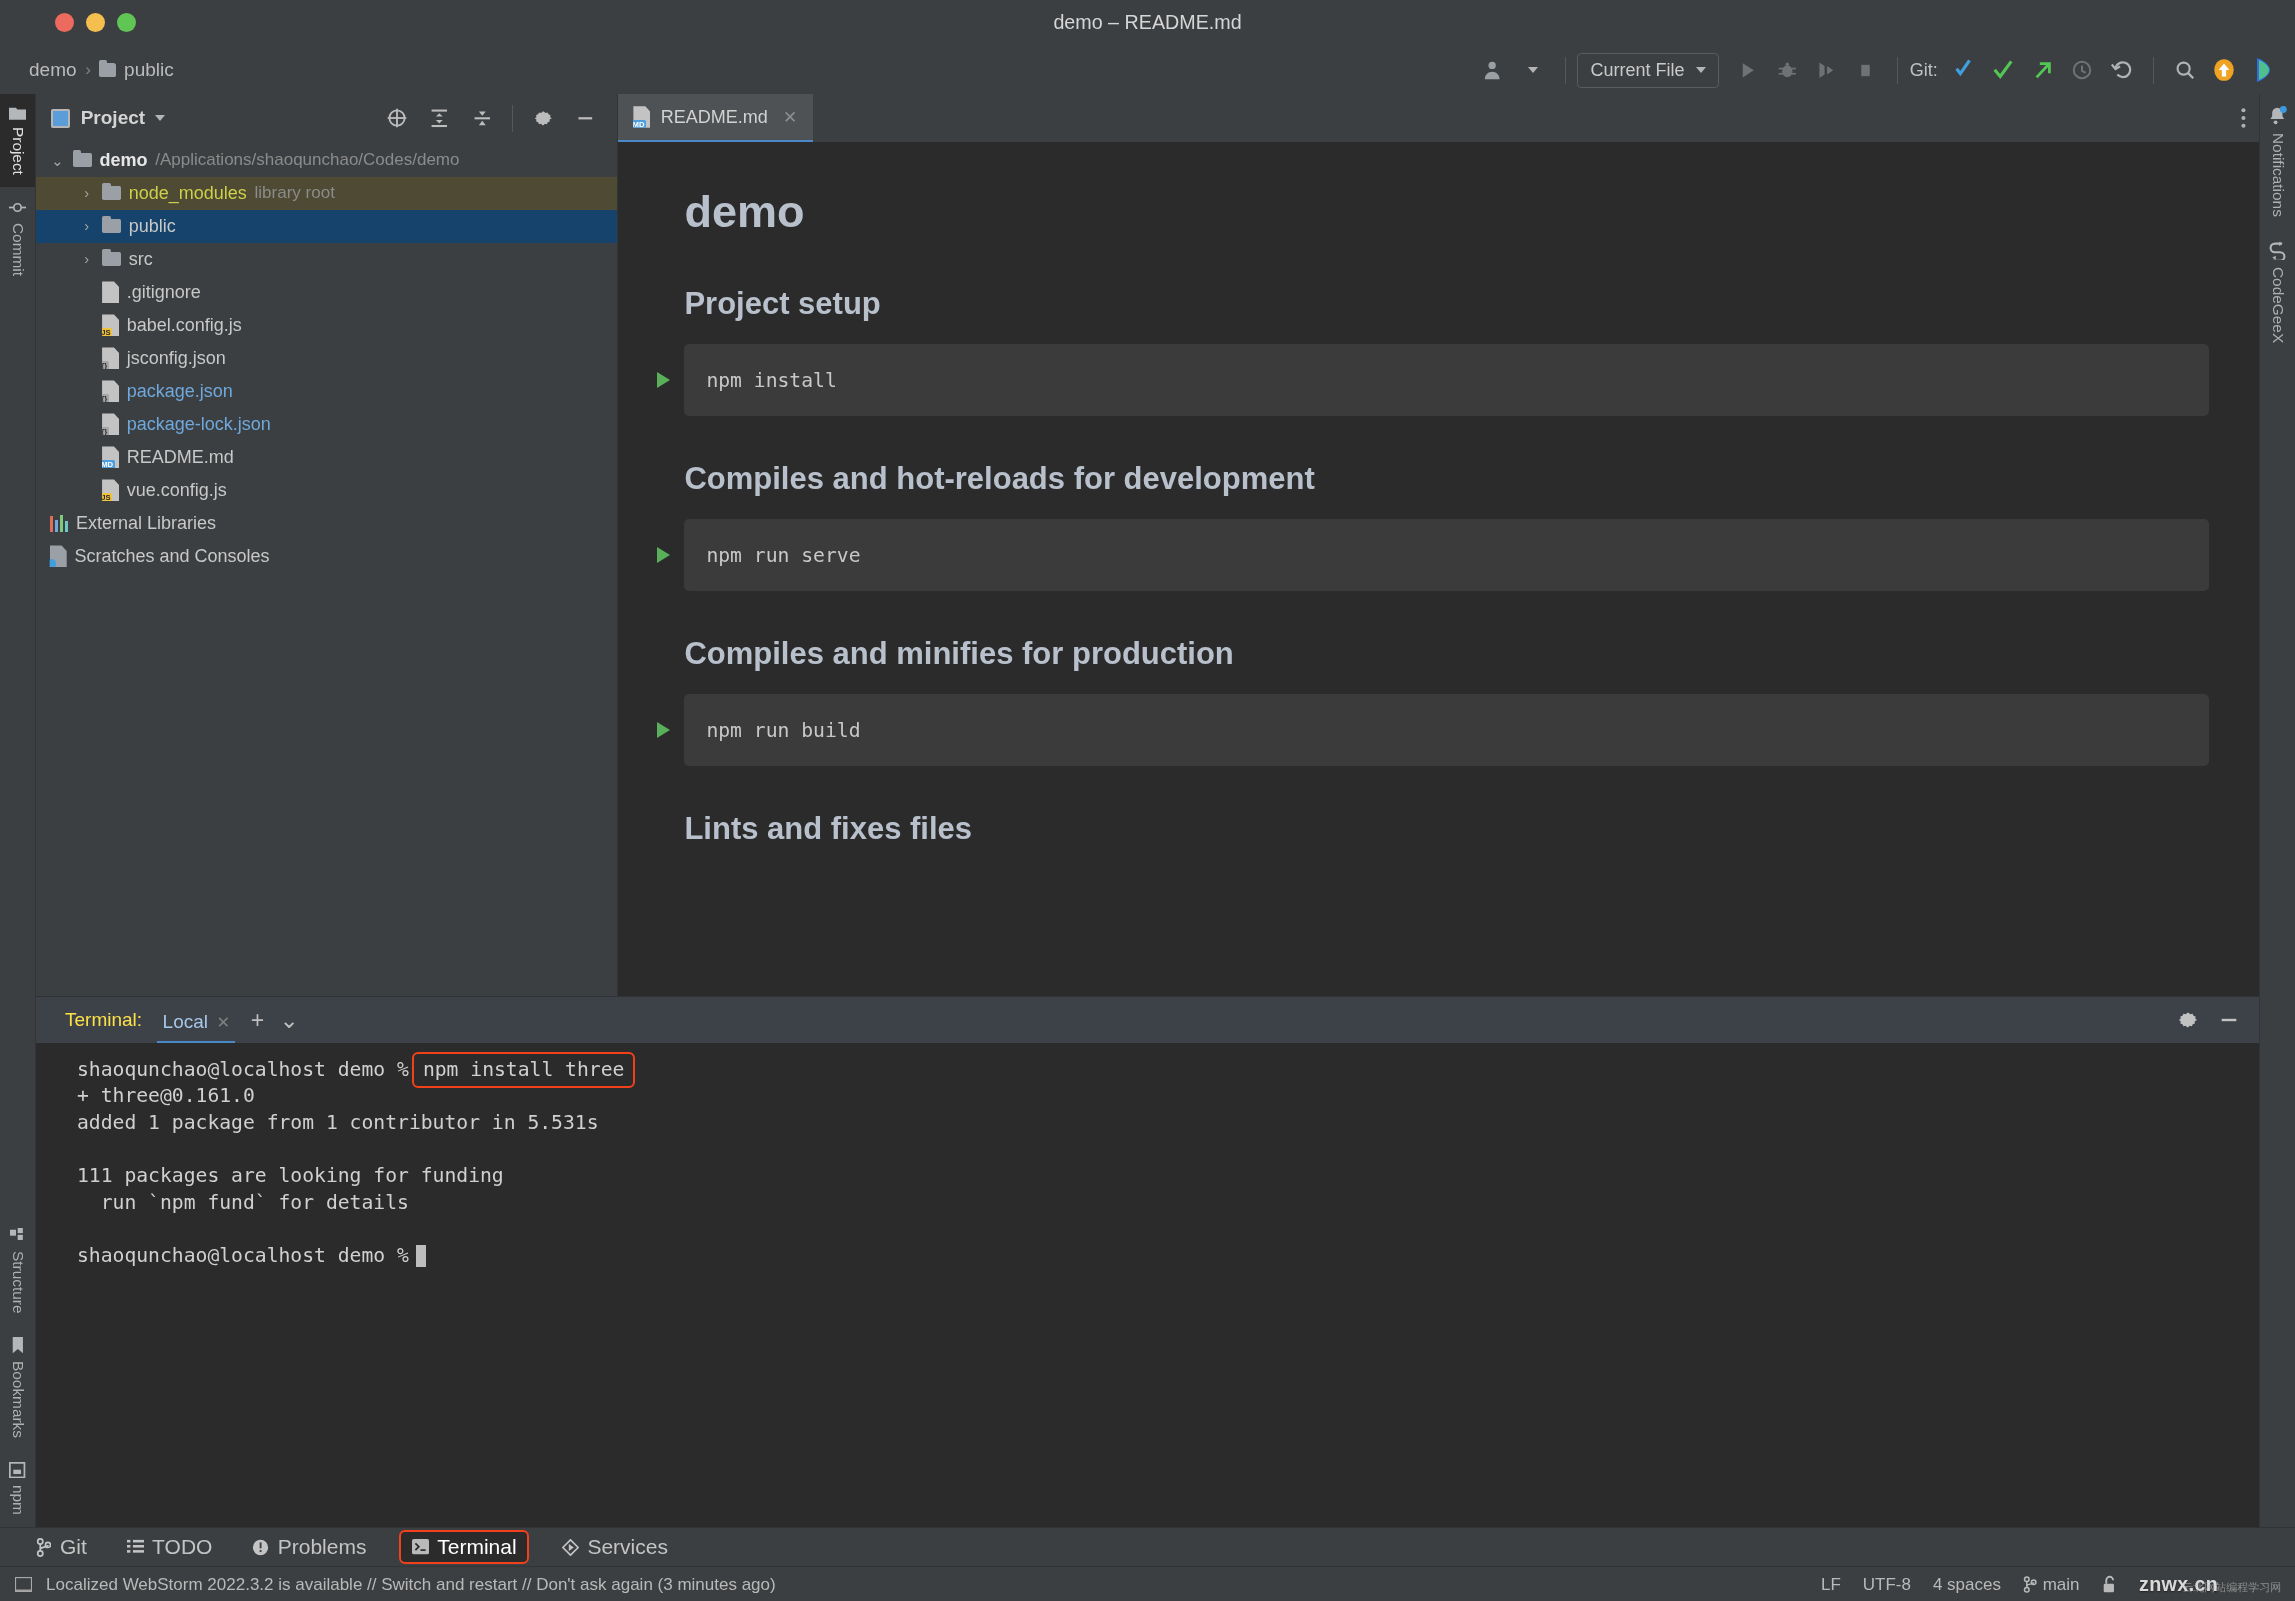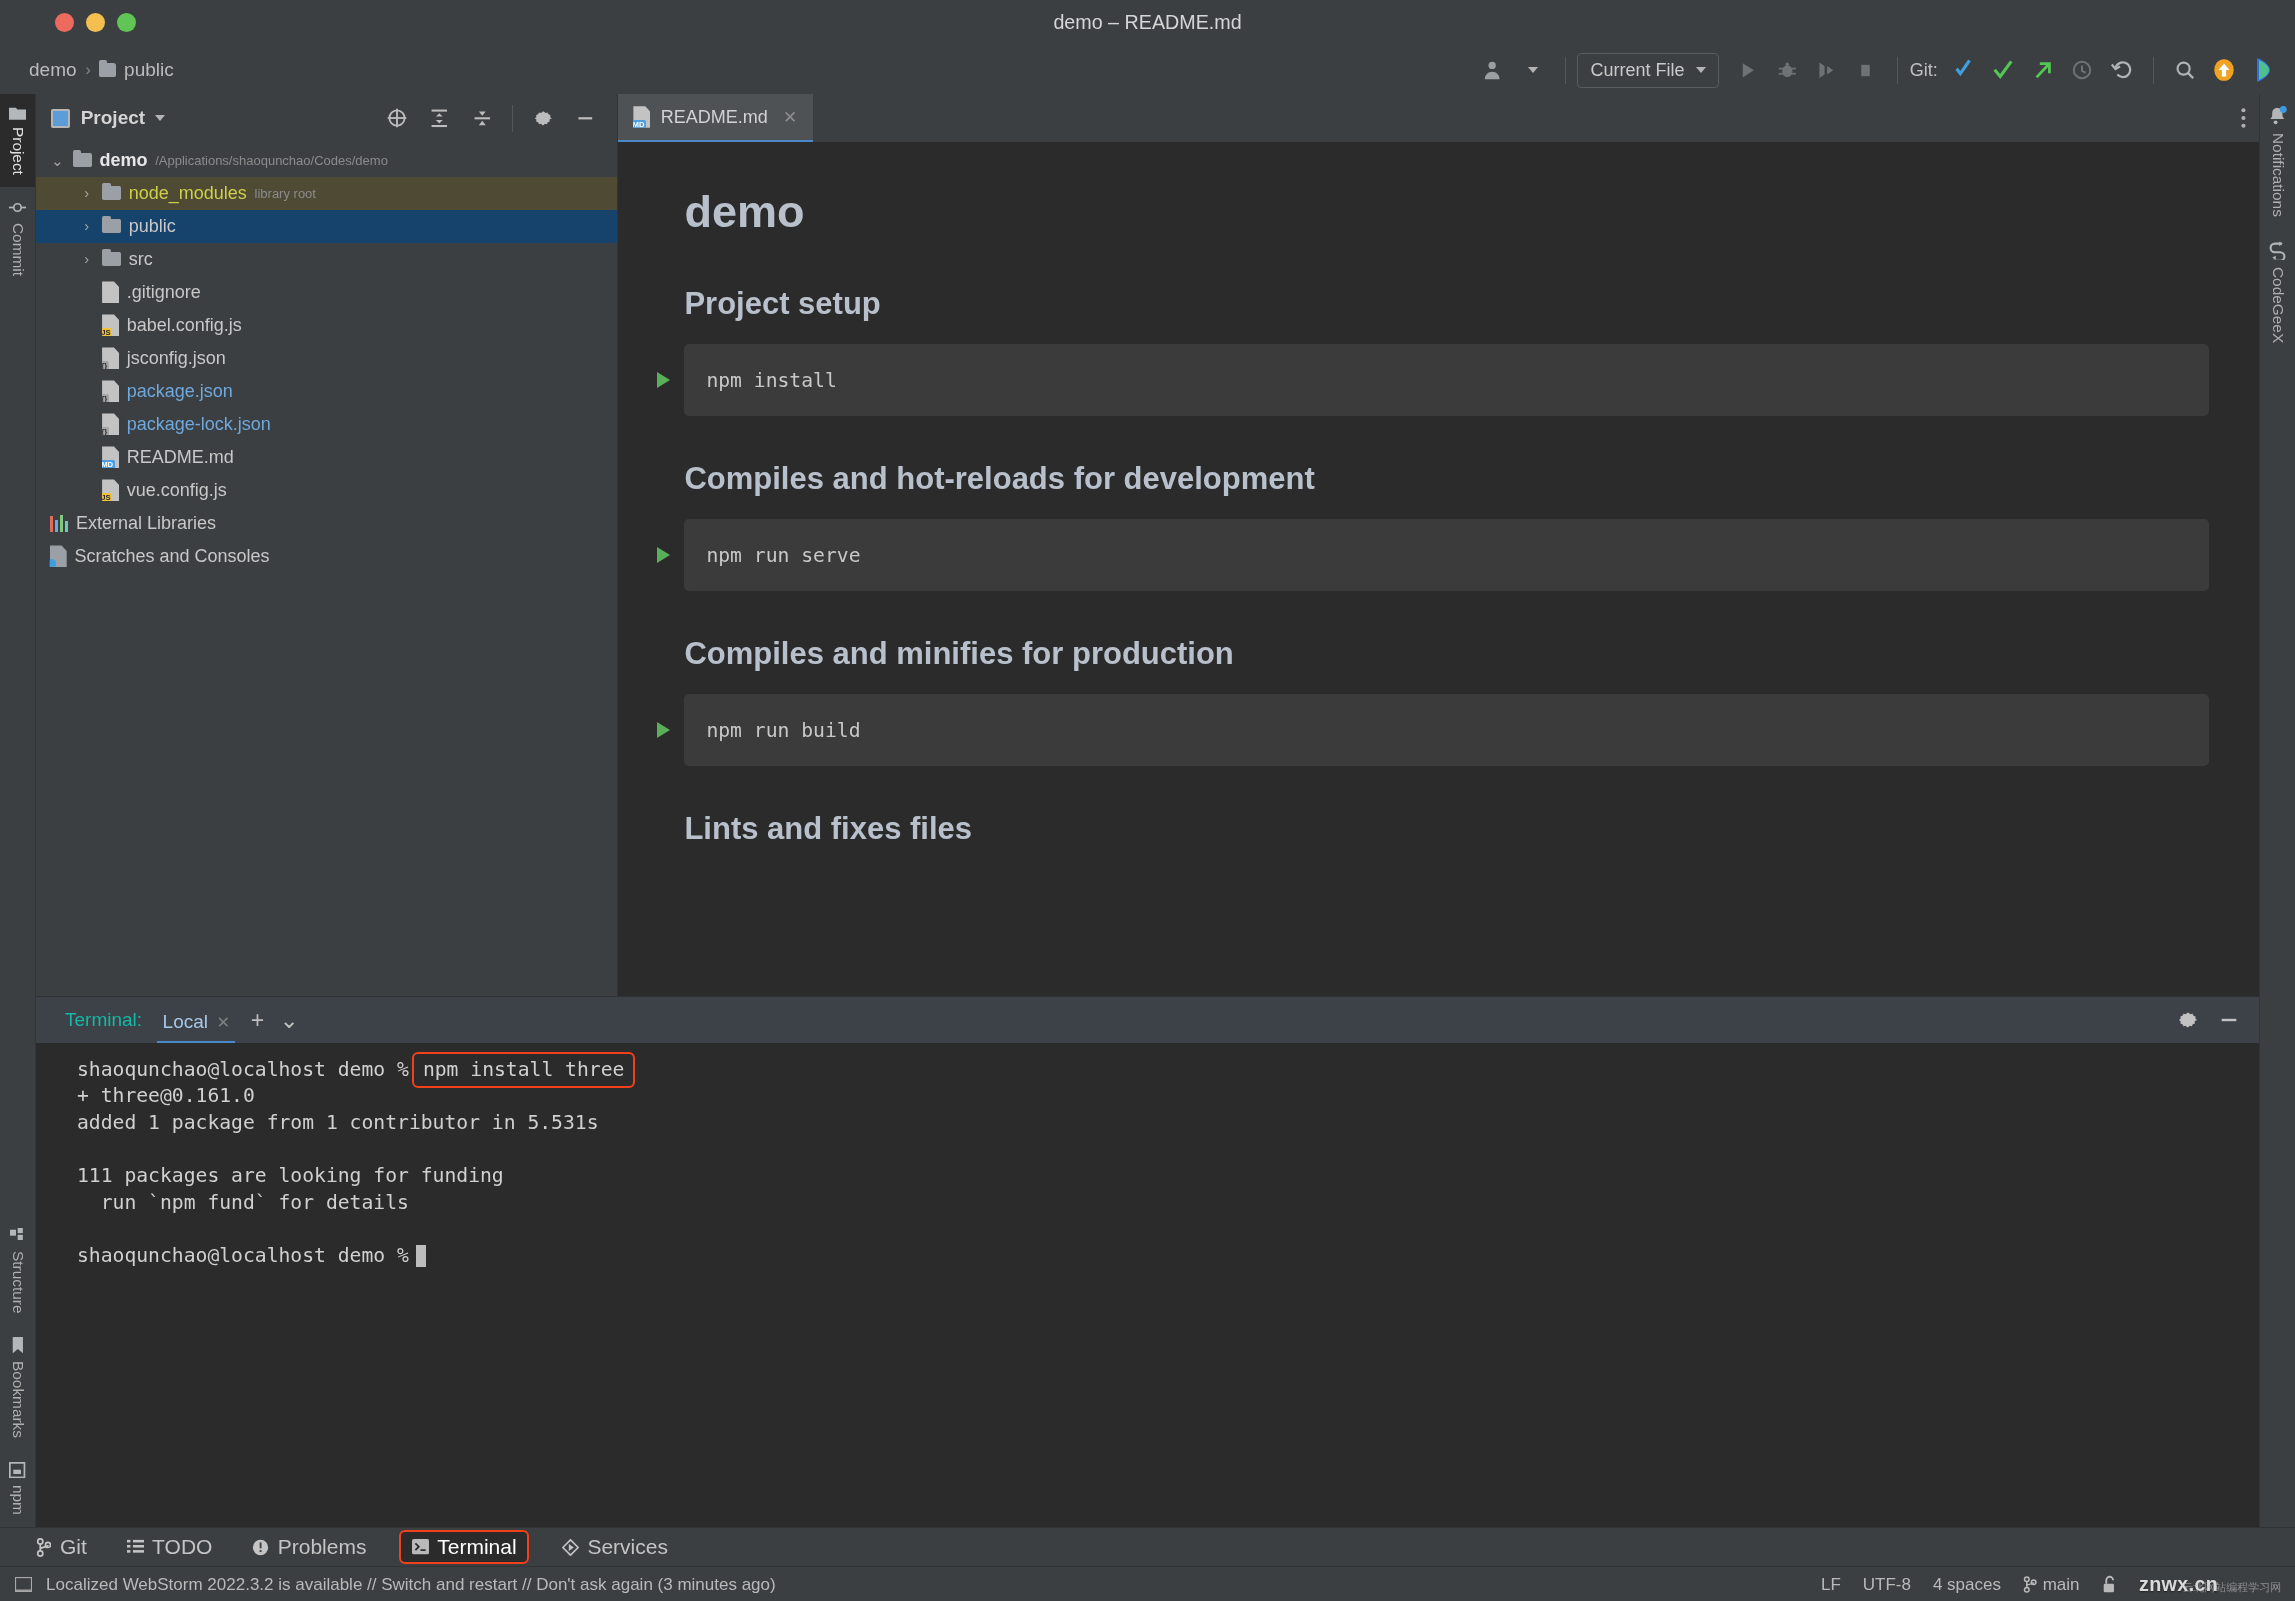--- a/index.html
+++ b/index.html
@@ -137,21 +137,21 @@
     color: #2b2b2b; font-family: "Liberation Sans", sans-serif; font-weight: 700;
   }
   .badge.js { background: #f0c13b; }
   .badge.md { background: #4c9ee0; color: #fff; }
   .badge.json { background: #a5a5a5; }
   .badge.git { background: #9a9a9a; border-radius: 50%; }
   .libico { display: flex; gap: 1.7px; align-items: flex-end; height: 17px; flex: 0 0 auto; }
   .libico i { width: 3.4px; display: block; }
   .name-yellow { color: #cfcf4a; }
   .name-blue { color: #6fa8dc; }
-  .muted { color: #8b8b8b; font-size: 13px; }
+  .muted { color: #8b8b8b; font-size: 17px; }
   .bold { font-weight: 700; color: #e6e6e6; }
 
   
   .editor-col { flex: 1 1 auto; display: flex; flex-direction: column; min-width: 0; background: #2b2b2b; }
   .tabbar {
     height: 48px; flex: 0 0 48px; background: #3c3f41;
     display: flex; align-items: stretch; position: relative;
   }
   .tab {
     display: flex; align-items: center; gap: 10.3px;
@@ -180,21 +180,21 @@
 
   
   .terminal-panel {
     height: 531px; flex: 0 0 531px; display: flex; flex-direction: column;
     border-top: 0.9px solid #2f3133;
   }
   .term-head {
     height: 46px; flex: 0 0 46px; background: #3c4247;
     display: flex; align-items: center; padding: 0 12px 0 29px; gap: 15.4px;
   }
-  .term-label { font-size: 19px; color: #14b8a6; }
+  .term-label { font-size: 19px; color: #fde047; }
   .term-tab {
     font-size: 19px; color: #a7c7e7; display: flex; align-items: center; gap: 8.6px;
     padding: 0 5.1px 3.4px 5.1px; border-bottom: 2.6px solid #4a88c7; height: 100%;
     align-self: flex-end; padding-top: 10.3px;
   }
   .term-tab .x { color: #7f7f7f; font-size: 16.3px; }
   .term-add { font-size: 23px; color: #bfbfbf; }
   .term-head-right { margin-left: auto; display: flex; align-items: center; gap: 19px; padding-right: 6.9px; }
   .term-body {
     flex: 1 1 auto; background: #2b2b2b; padding: 13.7px 0 0 41px;

